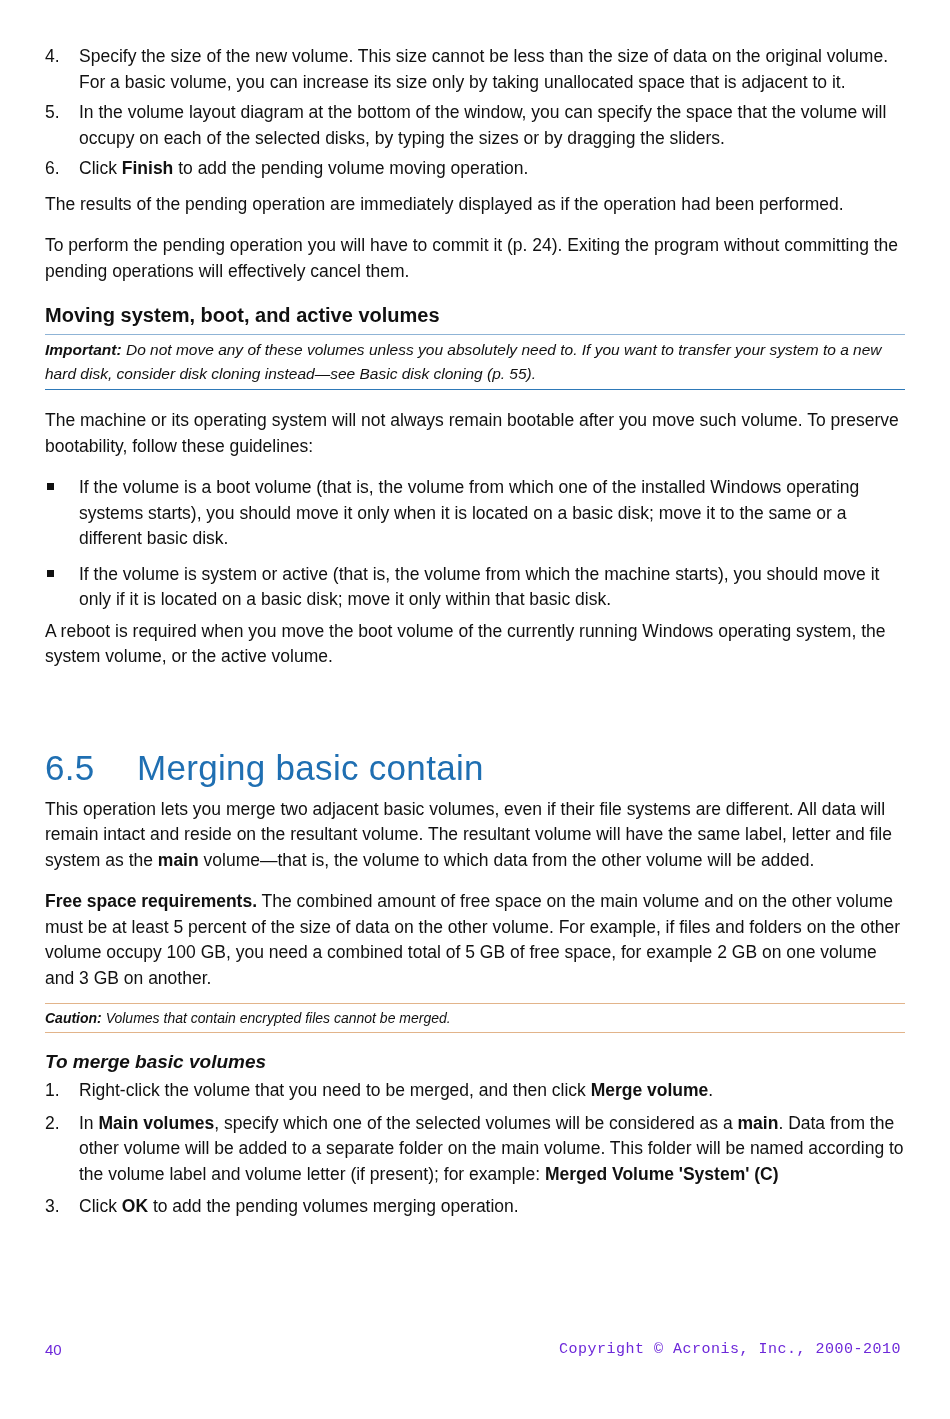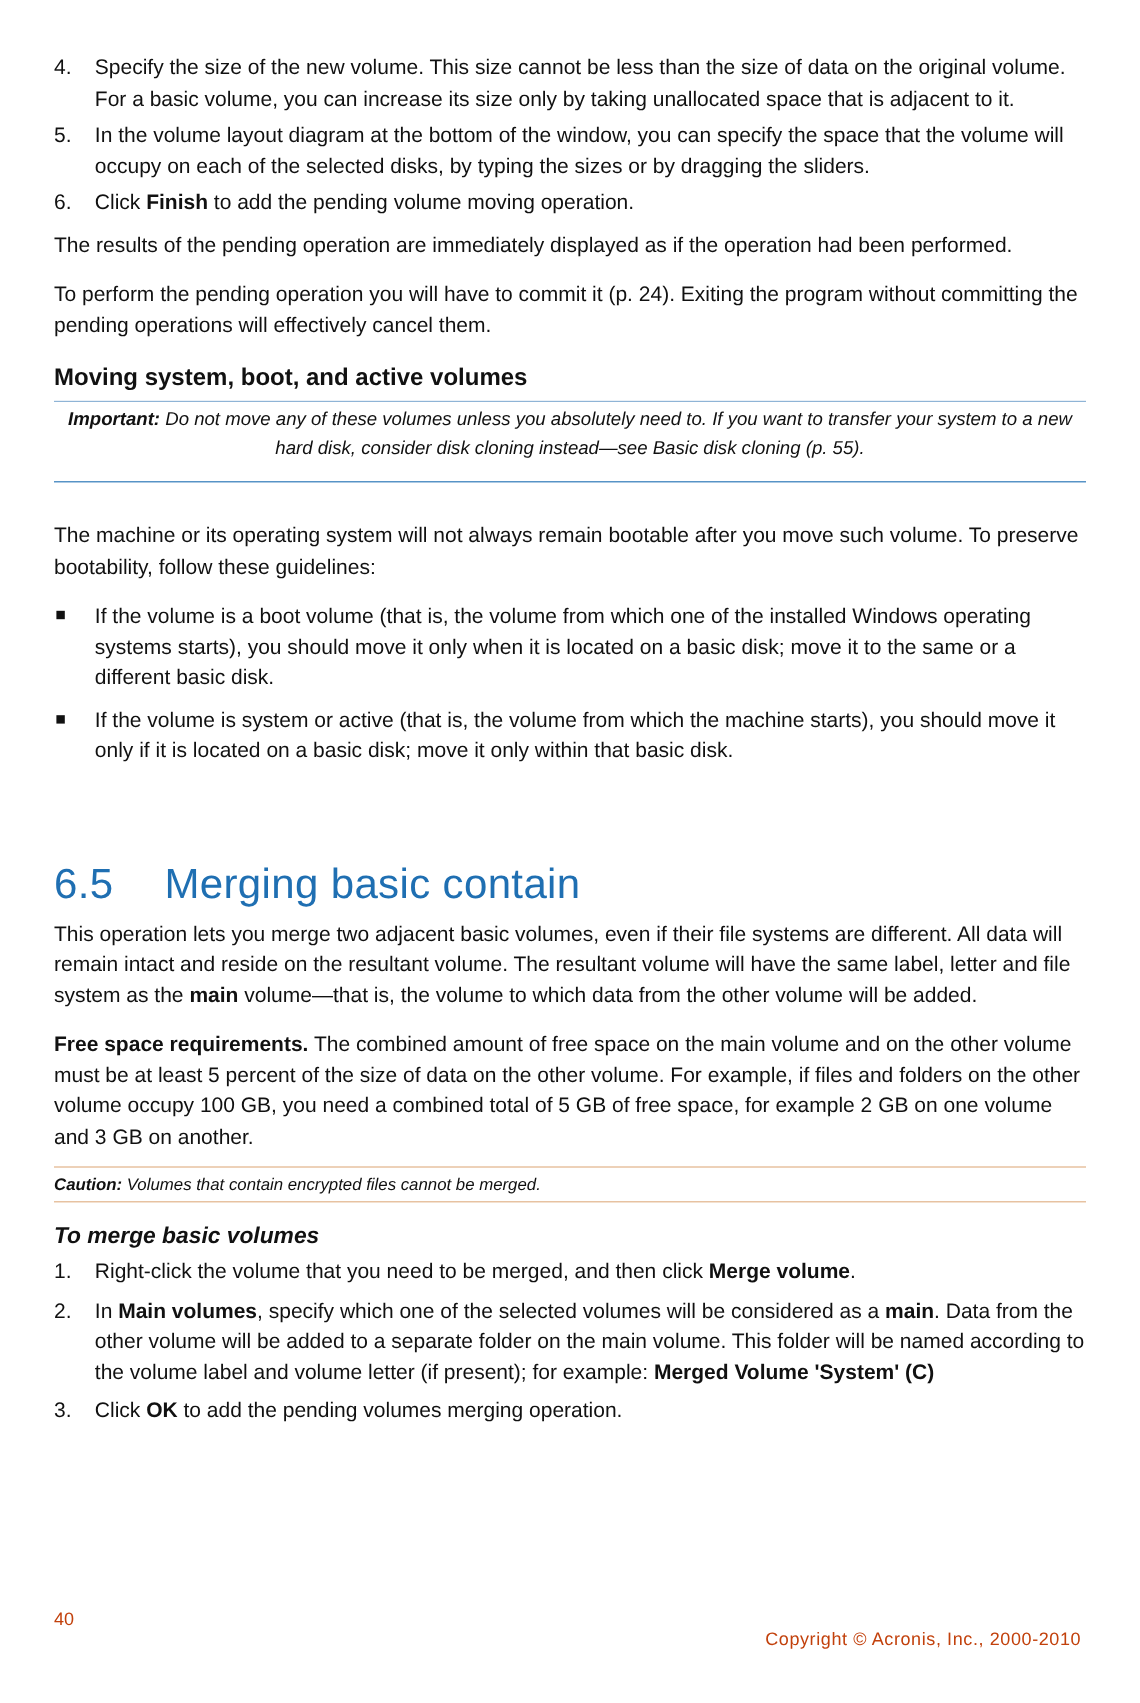--- a/index.html
+++ b/index.html
@@ -3,30 +3,30 @@
 <meta charset="utf-8">
 <style>
   html, body { margin: 0; padding: 0; background: #ffffff; }
   body { width: 950px; height: 1419px; position: relative; overflow: hidden;
          font-family: "Liberation Sans", "DejaVu Sans", sans-serif; color: #111; }
   .page { position: absolute; left: 45px; top: 44px; width: 860px; font-size: 17.5px; line-height: 25.5px; }
   .ol-item { position: relative; padding-left: 34px; margin: 0 0 5px 0; }
   .ol-num { position: absolute; left: 0; top: 0; }
   p { margin: 0 0 16px 0; }
   h3 { font-size: 20px; font-weight: bold; margin: 0 0 6px 0; line-height: 26px; }
-  .note { border-top: 1.5px solid #8fb4d6; border-bottom: 1.5px solid #2e79b8; padding: 3px 0 16px 0; font-size: 15.5px; line-height: 23.5px; font-style: italic; margin-bottom: 32px; text-align: center; }
+  .note { border-top: 1.5px solid #8fb4d6; border-bottom: 1.5px solid #2e79b8; padding: 3px 0 4px 0; font-size: 15.5px; line-height: 23.5px; font-style: italic; margin-bottom: 18px; }
   .note b { font-style: italic; }
   .caution { border-top: 1.5px solid #e2b48a; border-bottom: 1.5px solid #e2b48a; padding: 3px 0 2px 0; font-size: 14px; line-height: 23px; font-style: italic; margin-bottom: 14px; }
   .bullet { position: relative; padding-left: 34px; margin: 0 0 6px 0; }
   .bullet-mark { position: absolute; left: 2px; top: 8px; width: 7px; height: 7px; background: #111; }
   h2 { font-size: 35px; font-weight: normal; color: #1f6fb2; margin: 34px 0 8px 0; line-height: 42px; letter-spacing: 0.3px; }
   h2 .sec-num { display: inline-block; width: 92px; margin-top: 43px; }
   h4 { font-size: 19px; font-style: italic; font-weight: bold; margin: 16px 0 4px 0; line-height: 25px; }
-  .footer { position: absolute; top: 1341px; left: 45px; width: 856px; font-size: 15px; color: #c2410c; }
-  .footer .right { position: absolute; right: 0; top: 17px; letter-spacing: 0.5px; }
+  .footer { position: absolute; top: 1341px; left: 45px; width: 856px; font-size: 15px; color: #6d28d9; }
+  .footer .right { position: absolute; right: 0; top: 0; letter-spacing: 0.5px; font-family: Liberation Mono, monospace; }
 </style>
 </head>
 <body>
 
 <div class="page">
 
   <div class="ol-item">
     <span class="ol-num">4.</span>
     <span>Specify the size of the new volume. This size cannot be less than the size of data on the original volume. For a basic volume, you can increase its size only by taking unallocated space that is adjacent to it.</span>
   </div>
@@ -51,20 +51,21 @@
 
   <div class="bullet" style="margin-bottom:10px;">
     <span class="bullet-mark"></span>
     <span>If the volume is a boot volume (that is, the volume from which one of the installed Windows operating systems starts), you should move it only when it is located on a basic disk; move it to the same or a different basic disk.</span>
   </div>
   <div class="bullet">
     <span class="bullet-mark"></span>
     <span>If the volume is system or active (that is, the volume from which the machine starts), you should move it only if it is located on a basic disk; move it only within that basic disk.</span>
   </div>
 
+  <p>A reboot is required when you move the boot volume of the currently running Windows operating system, the system volume, or the active volume.</p>
 
   <h2>
     <span class="sec-num">6.5</span><span>Merging basic contain</span>
   </h2>
 
   <p>
     <span>This operation lets you merge two adjacent basic volumes, even if their file systems are different. All data will remain intact and reside on the resultant volume. The resultant volume will have the same label, letter and file system as the </span><b>main</b><span> volume—that is, the volume to which data from the other volume will be added.</span>
   </p>
 
   <p style="margin-bottom:12px;">

